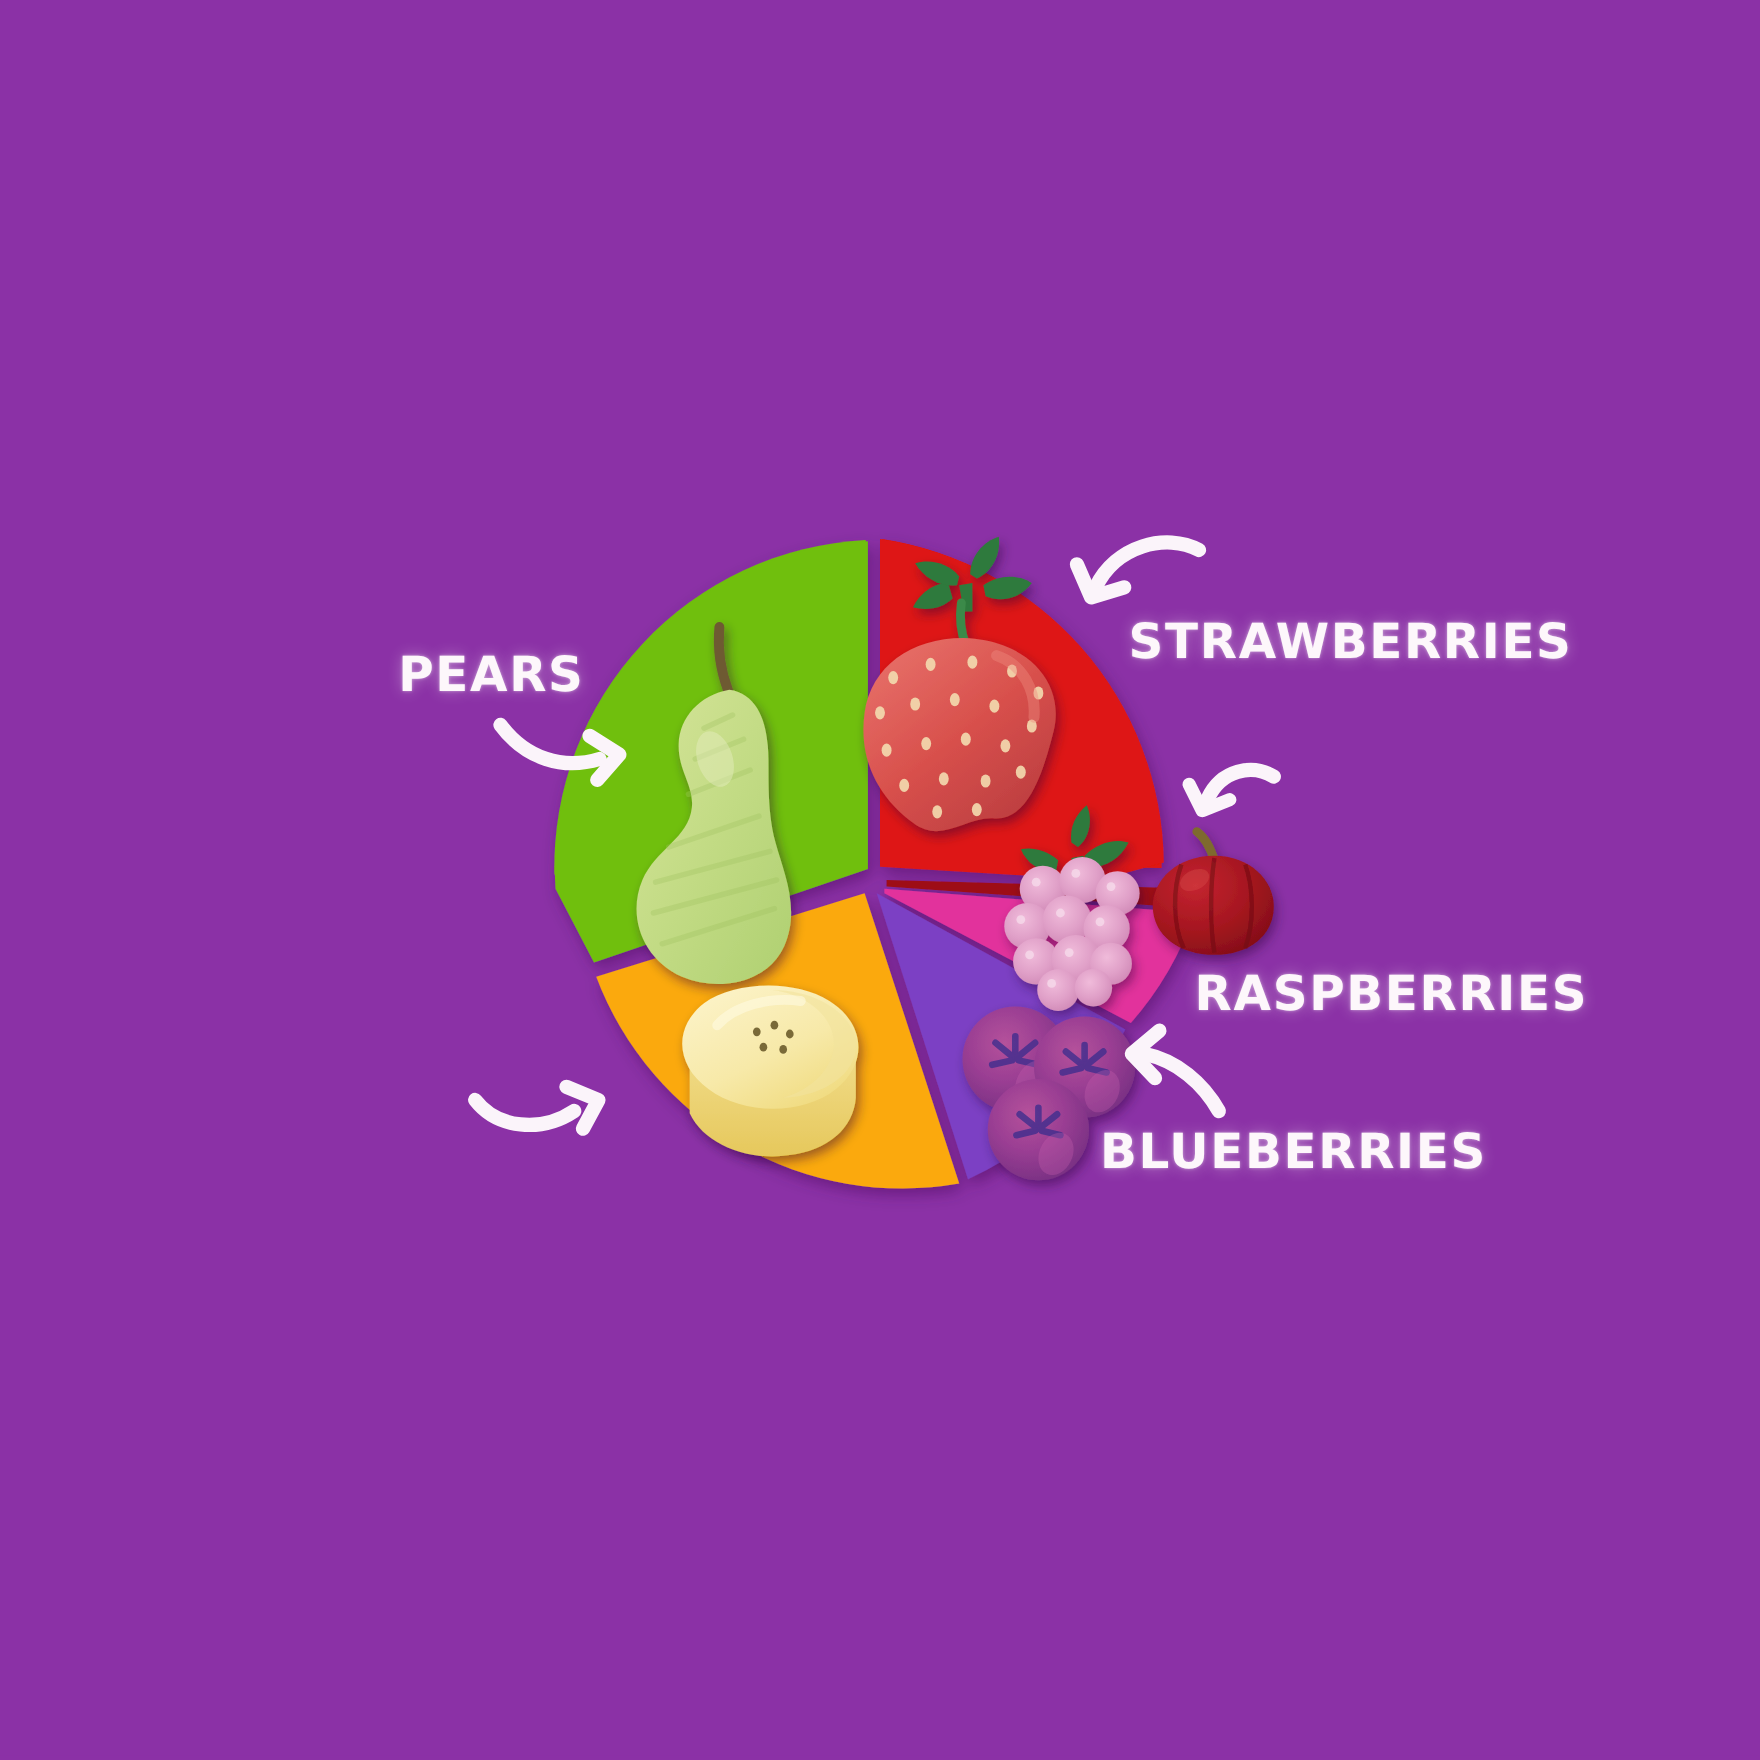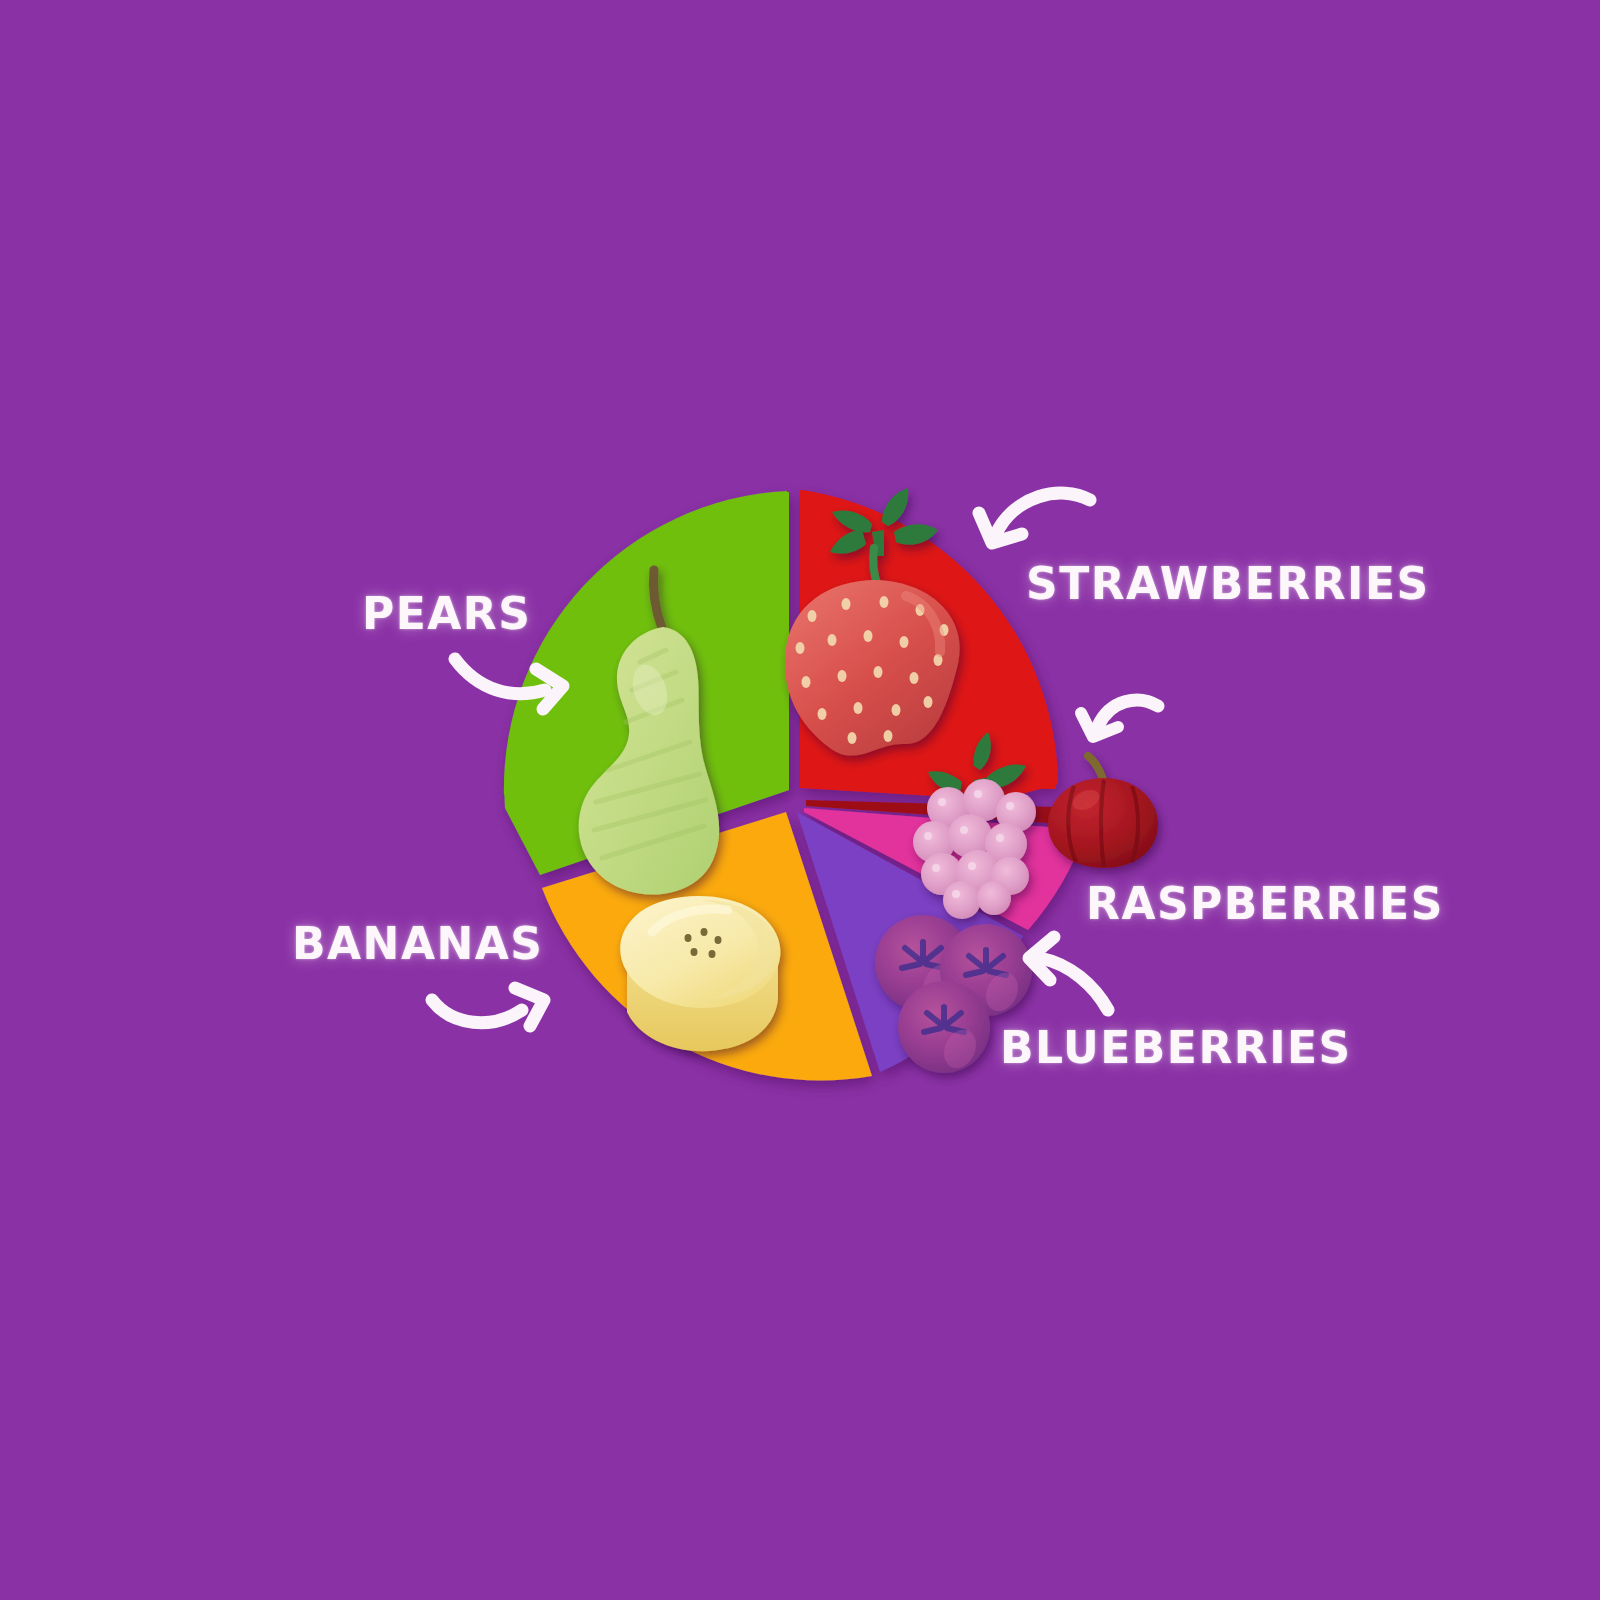--- a/index.html
+++ b/index.html
@@ -356,15 +356,14 @@
 
   <div class="label label-strawberries" style="color: rgb(253, 247, 251);">STRAWBERRIES</div>
 
 
   <div class="label label-raspberries" style="color: rgb(253, 247, 251);">RASPBERRIES</div>
 
   <div class="label label-blueberries" style="color: rgb(253, 247, 251);">BLUEBERRIES</div>
 
   <div class="label label-pears" style="color: rgb(253, 247, 251);">PEARS</div>
 
-  <div class="label label-bananas" style="color: rgb(253, 247, 251);">BANANAS</div>
 
 </div>
 
 </body></html>

